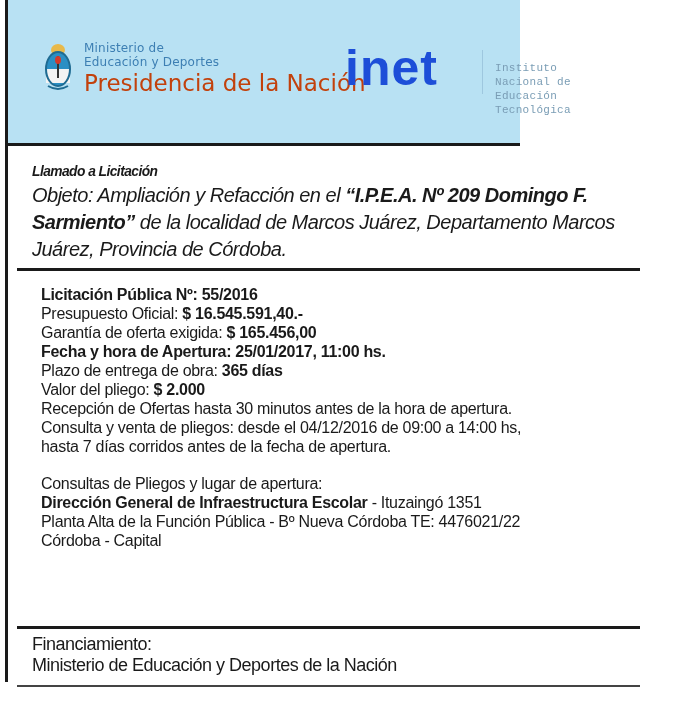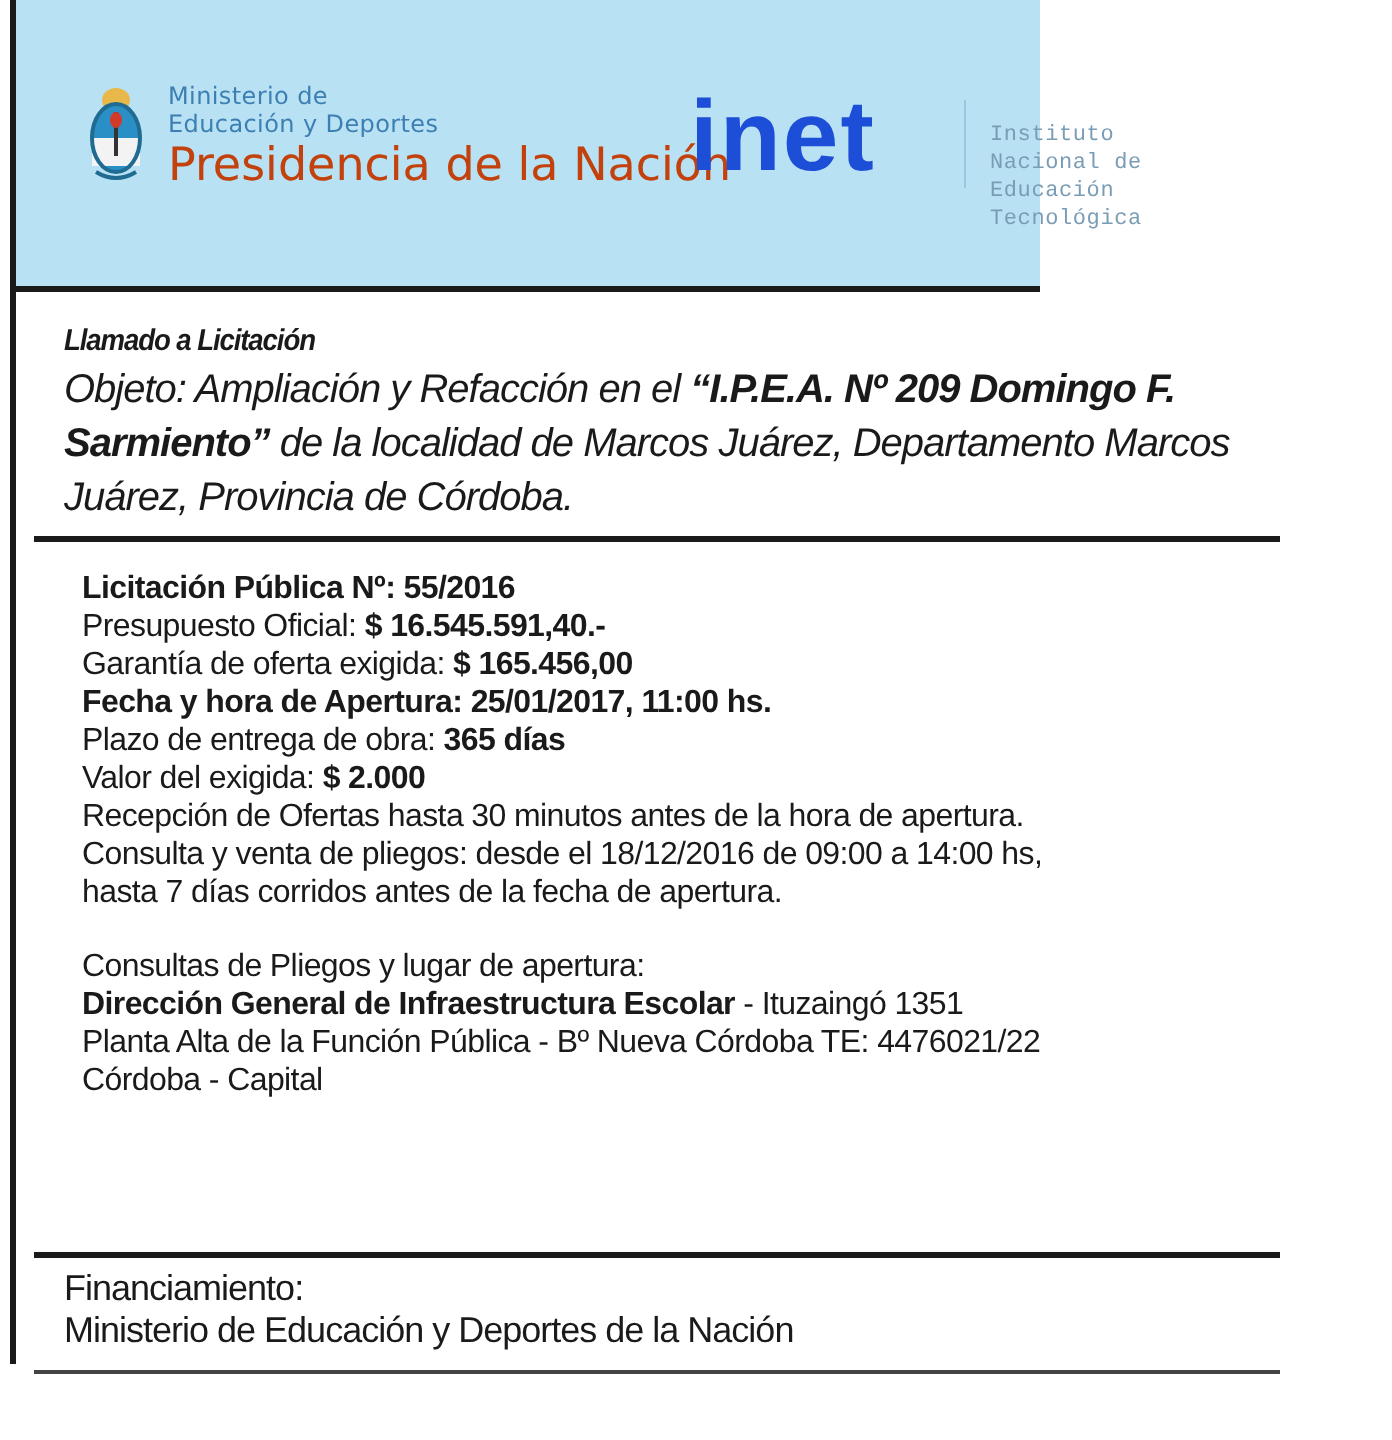--- a/index.html
+++ b/index.html
@@ -64,23 +64,23 @@
 </div>
 
 <div class="rule r1"></div>
 
 <div class="details">
   <div class="row"><b>Licitación Pública Nº: 55/2016</b></div>
   <div class="row"><span>Presupuesto Oficial: </span><b>$ 16.545.591,40.-</b></div>
   <div class="row"><span>Garantía de oferta exigida: </span><b>$ 165.456,00</b></div>
   <div class="row"><b>Fecha y hora de Apertura: 25/01/2017, 11:00 hs.</b></div>
   <div class="row"><span>Plazo de entrega de obra: </span><b>365 días</b></div>
-  <div class="row"><span>Valor del exigida: </span><b>$ 2.000</b></div>
+  <div class="row"><span>Valor del pliego: </span><b>$ 2.000</b></div>
   <div class="row">Recepción de Ofertas hasta 30 minutos antes de la hora de apertura.</div>
-  <div class="row">Consulta y venta de pliegos: desde el 18/12/2016 de 09:00 a 14:00 hs,</div>
+  <div class="row">Consulta y venta de pliegos: desde el 04/12/2016 de 09:00 a 14:00 hs,</div>
   <div class="row">hasta 7 días corridos antes de la fecha de apertura.</div>
   <div class="gap"></div>
   <div class="row">Consultas de Pliegos y lugar de apertura:</div>
   <div class="row"><b>Dirección General de Infraestructura Escolar</b><span> - Ituzaingó 1351</span></div>
   <div class="row">Planta Alta de la Función Pública - Bº  Nueva Córdoba TE: 4476021/22</div>
   <div class="row">Córdoba - Capital</div>
 </div>
 
 <div class="rule r2"></div>
 

